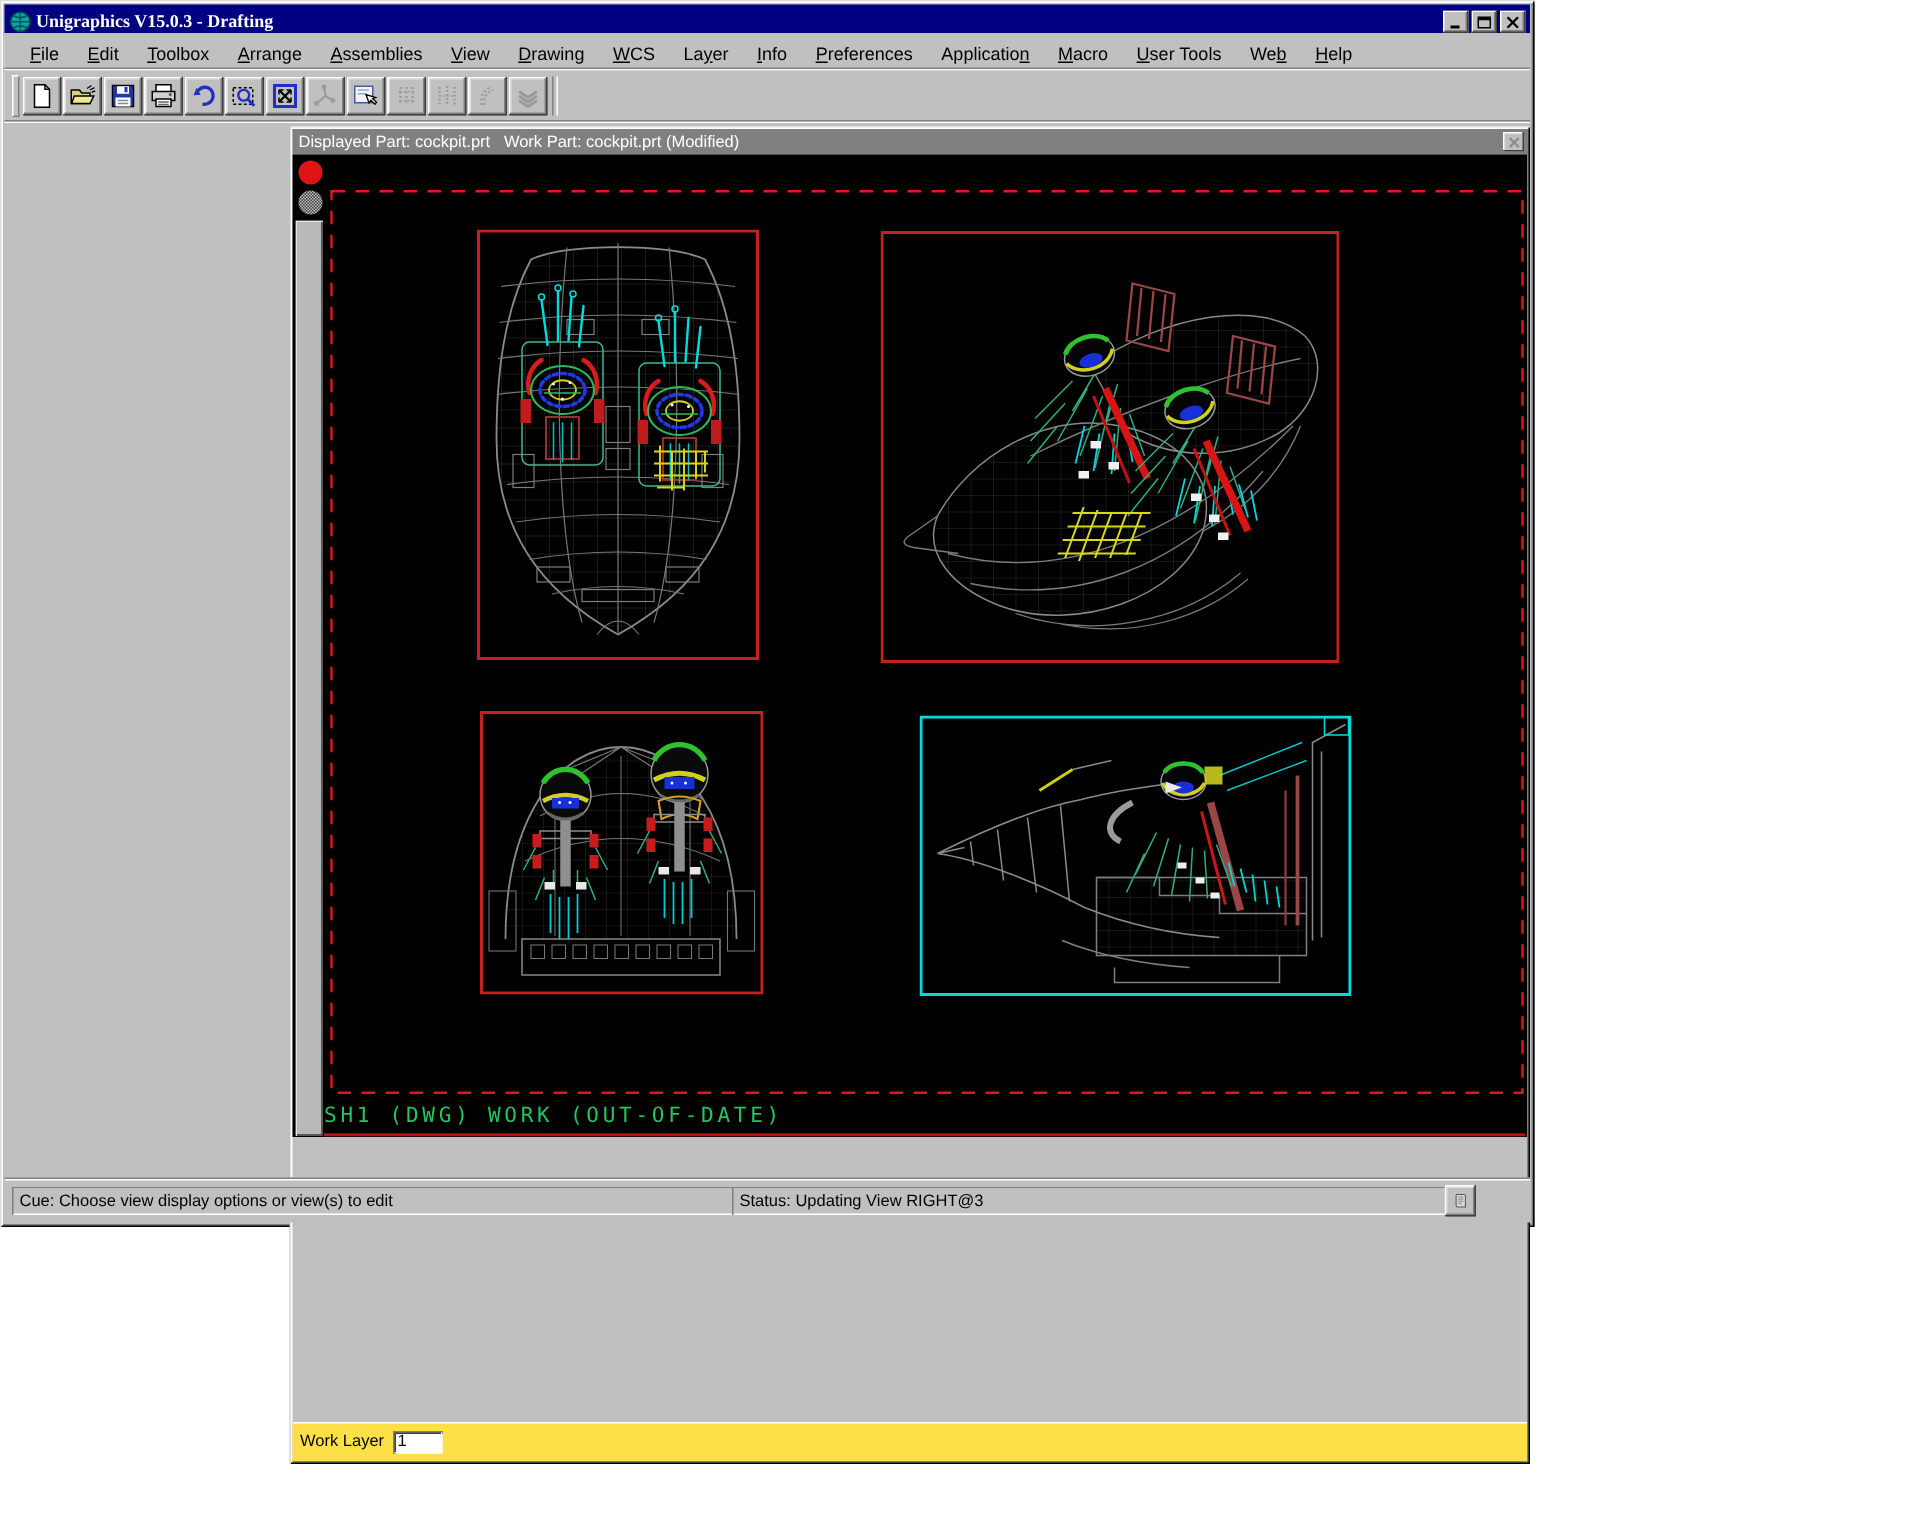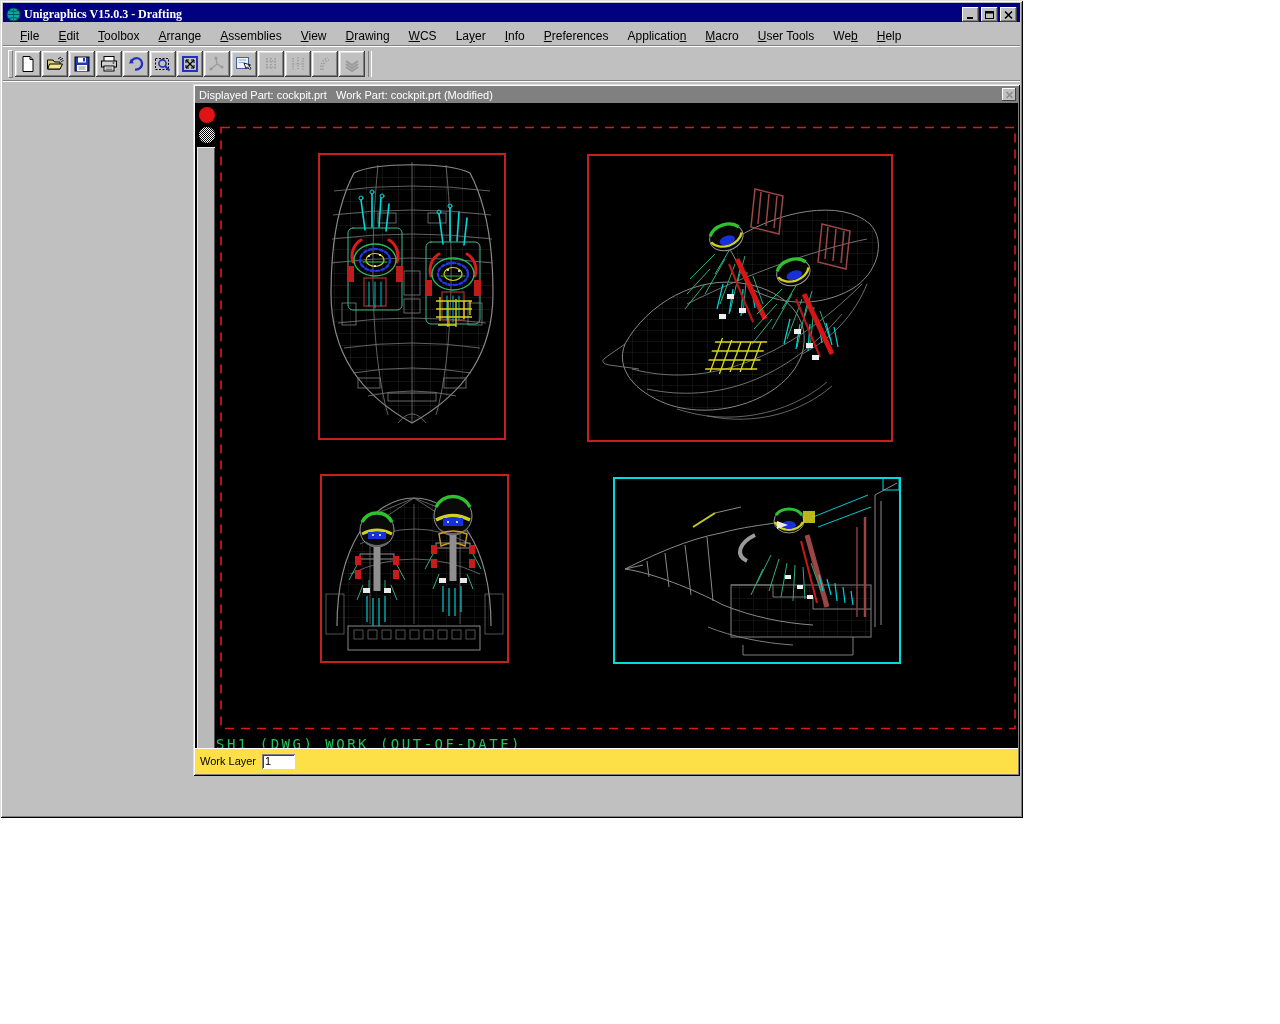--- a/index.html
+++ b/index.html
@@ -23,21 +23,21 @@
   
   .toolbar{position:absolute;left:3px;top:47px;right:3px;height:33px;background:#c0c0c0;
            display:flex;align-items:center;border-bottom:1px solid #808080;box-shadow:0 1px 0 #ffffff;}
   .grip{width:3px;height:26px;margin:0 2px 0 5px;border-left:1px solid #ffffff;border-top:1px solid #ffffff;
         border-right:1px solid #808080;border-bottom:1px solid #808080;}
   .tbtn{width:26px;height:26px;margin-right:1px;background:#c0c0c0;border:none;padding:0;
         display:flex;align-items:center;justify-content:center;
         box-shadow:inset -1px -1px 0 #404040, inset 1px 1px 0 #ffffff, inset -2px -2px 0 #808080, inset 2px 2px 0 #dfdfdf;}
   .tb-end{width:2px;height:30px;margin-left:2px;border-left:1px solid #808080;border-right:1px solid #ffffff;height:26px;}
   
-  .gwin{position:absolute;left:193px;top:84px;width:827px;height:692px;background:#c0c0c0;
+  .gwin{position:absolute;left:193px;top:84px;width:827px;height:892px;background:#c0c0c0;
         box-shadow:inset 1px 1px 0 #dfdfdf, inset -1px -1px 0 #000,
                    inset 2px 2px 0 #ffffff, inset -2px -2px 0 #808080;}
   .gtitle{position:absolute;left:2px;top:2px;right:2px;height:17px;background:#808080;display:flex;align-items:center;}
   .gtitle .gtext{color:#ffffff;font-size:11px;padding-left:4px;white-space:pre;}
   .gclose{margin-left:auto;margin-right:2px;width:14px;height:13px;background:#c0c0c0;
           display:flex;align-items:center;justify-content:center;
           box-shadow:inset -1px -1px 0 #404040, inset 1px 1px 0 #ffffff;}
   .canvas{position:absolute;left:2px;top:19px;width:823px;height:655px;background:#000000;overflow:hidden;}
   .stop-panel{position:absolute;left:2px;top:1px;width:20px;height:42px;background:#000;}
   .rail{position:absolute;left:2px;top:44px;width:18px;height:610px;background:#b9b9b9;
@@ -466,15 +466,29 @@
 
         <div class="annot">SH1 (DWG) WORK (OUT-OF-DATE)</div>
       </div>
 
       <div class="workrow">
         <label>Work Layer</label>
         <input type="text" value="1" style="">
       </div>
     </div>
 
+    <div class="statusbar">
+      <div class="spanel cue">
+        <span>Cue: Choose view display options or view(s) to edit</span>
+      </div>
+      <div class="spanel stat">
+        <span>Status: Updating View RIGHT@3</span>
+      </div>
+      <button class="sbtn">
+        <svg width="13" height="15" viewBox="0 0 13 15">
+          <path d="M3,1.5 H10 Q11.5,1.5 11.5,3 V13.5 H4 Q2.5,13.5 2.5,12 V3 Q2.5,1.5 3,1.5 Z" fill="#d8d8d8" stroke="#555"></path>
+          <path d="M4.5,4 H9.5 M4.5,6 H9.5 M4.5,8 H9.5 M4.5,10 H8" stroke="#777" stroke-width="0.8"></path>
+        </svg>
+      </button>
+    </div>
 
   </div>
 </div>
 
 </body></html>

